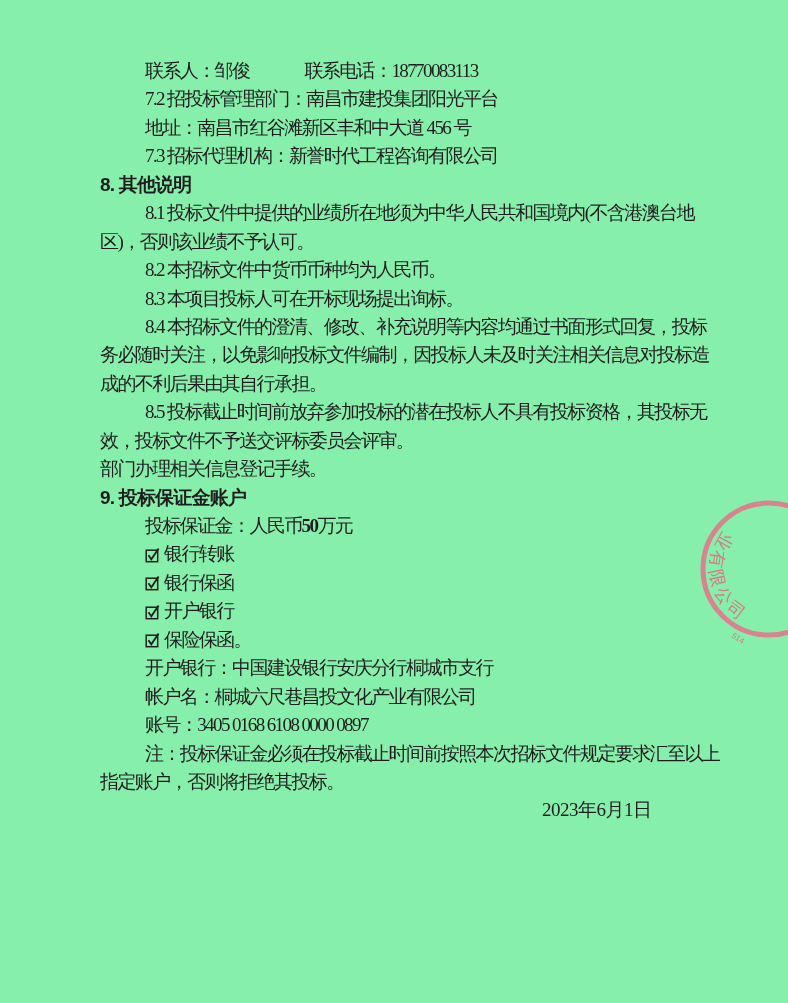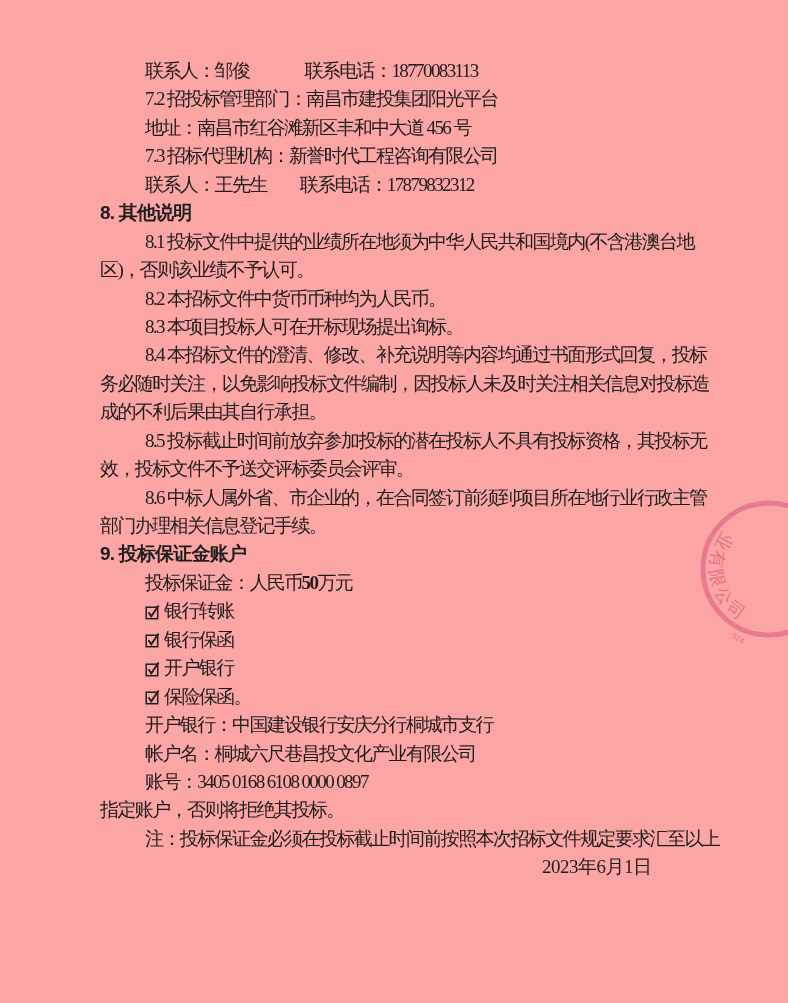--- a/index.html
+++ b/index.html
@@ -1,19 +1,19 @@
 <!DOCTYPE html>
 <html><head>
 <meta charset="utf-8">
 <style>
   html,body{margin:0;padding:0;background:#e9e9e9;}
   .page{
     position:relative;
     width:788px;height:1003px;
-    background:#fca5a5;
+    background:#86efac;
     overflow:hidden;
     color:#1d1d1d;
     font-family:"Liberation Serif","DejaVu Serif",serif;
   }
   .content{
     position:absolute;
     left:100px;top:57px;
     width:640px;
   }
   .line{
@@ -55,32 +55,30 @@
 </style>
 </head>
 <body>
 
 <div class="page">
   <div class="content" id="content">
       <div class="line indent"><span>联系人：邹俊</span><span style="margin-left: 55px;">联系电话：18770083113</span></div>
       <div class="line indent">7.2 招投标管理部门：南昌市建投集团阳光平台</div>
       <div class="line indent">地址：南昌市红谷滩新区丰和中大道 456 号</div>
       <div class="line indent">7.3 招标代理机构：新誉时代工程咨询有限公司</div>
-      <div class="line indent"><span>联系人：王先生</span><span style="margin-left: 33px;">联系电话：17879832312</span></div>
       <div class="line heading">8. 其他说明</div>
       <div class="line indent">8.1 投标文件中提供的业绩所在地须为中华人民共和国境内(不含港澳台地</div>
       <div class="line">区)，否则该业绩不予认可。</div>
       <div class="line indent">8.2 本招标文件中货币币种均为人民币。</div>
       <div class="line indent">8.3 本项目投标人可在开标现场提出询标。</div>
       <div class="line indent">8.4 本招标文件的澄清、修改、补充说明等内容均通过书面形式回复，投标</div>
       <div class="line">务必随时关注，以免影响投标文件编制，因投标人未及时关注相关信息对投标造</div>
       <div class="line">成的不利后果由其自行承担。</div>
       <div class="line indent">8.5 投标截止时间前放弃参加投标的潜在投标人不具有投标资格，其投标无</div>
       <div class="line">效，投标文件不予送交评标委员会评审。</div>
-      <div class="line indent">8.6 中标人属外省、市企业的，在合同签订前须到项目所在地行业行政主管</div>
       <div class="line">部门办理相关信息登记手续。</div>
       <div class="line heading">9. 投标保证金账户</div>
       <div class="line indent"><span>投标保证金：人民币</span><span class="seg-bold">50</span><span>万元</span></div>
       <div class="line indent"><svg class="cb" width="16" height="16" viewBox="0 0 16 16">
           <rect x="1.2" y="3.2" width="11.5" height="11.5"></rect>
           <path d="M3.5 8.2 L6.3 12.3 L13.6 1.4"></path>
         </svg><span>银行转账</span></div>
       <div class="line indent"><svg class="cb" width="16" height="16" viewBox="0 0 16 16">
           <rect x="1.2" y="3.2" width="11.5" height="11.5"></rect>
           <path d="M3.5 8.2 L6.3 12.3 L13.6 1.4"></path>
@@ -89,22 +87,22 @@
           <rect x="1.2" y="3.2" width="11.5" height="11.5"></rect>
           <path d="M3.5 8.2 L6.3 12.3 L13.6 1.4"></path>
         </svg><span>开户银行</span></div>
       <div class="line indent"><svg class="cb" width="16" height="16" viewBox="0 0 16 16">
           <rect x="1.2" y="3.2" width="11.5" height="11.5"></rect>
           <path d="M3.5 8.2 L6.3 12.3 L13.6 1.4"></path>
         </svg><span>保险保函。</span></div>
       <div class="line indent">开户银行：中国建设银行安庆分行桐城市支行</div>
       <div class="line indent">帐户名：桐城六尺巷昌投文化产业有限公司</div>
       <div class="line indent">账号：3405 0168 6108 0000 0897</div>
+      <div class="line indent">注：投标保证金必须在投标截止时间前按照本次招标文件规定要求汇至以上</div>
       <div class="line">指定账户，否则将拒绝其投标。</div>
-      <div class="line indent">注：投标保证金必须在投标截止时间前按照本次招标文件规定要求汇至以上</div>
       <div class="line date">2023年6月1日</div>
     </div>
 
   <svg class="stamp" viewBox="688 486 100 170" width="100" height="170" aria-hidden="true">
     <defs>
       <path id="seal-arc-path" d="M 725 530 A 59 59 0 0 0 744 622" fill="none"></path>
     </defs>
     <circle class="stamp-ring" cx="769" cy="569" r="66" stroke="#e5758b"></circle>
     <text class="stamp-arc" fill="#e06a7e">
       <textPath href="#seal-arc-path" startOffset="2">业有限公司</textPath>

